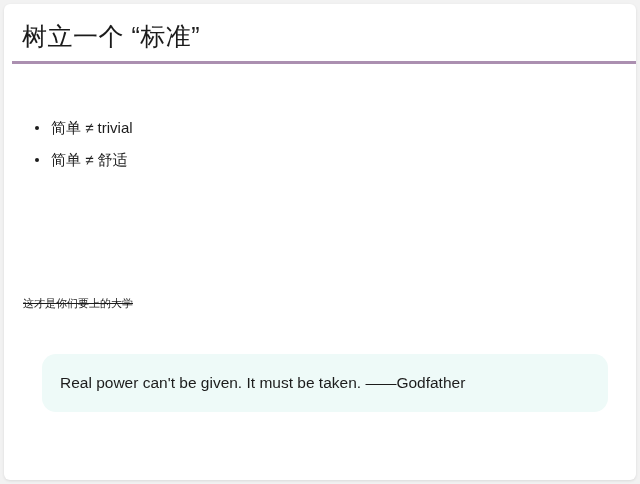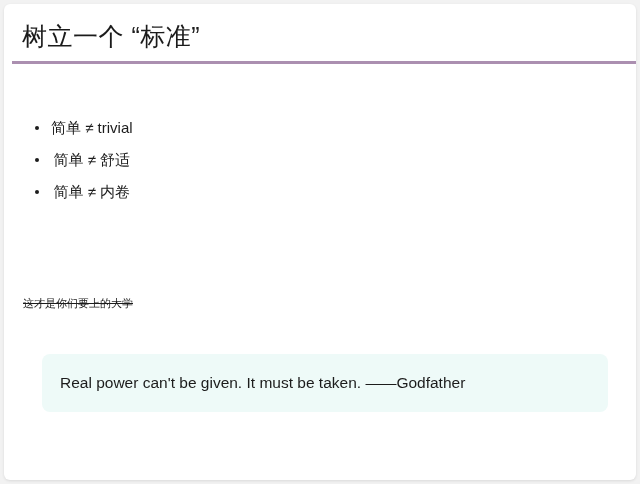--- a/index.html
+++ b/index.html
@@ -60,21 +60,20 @@
     padding: 0;
     list-style: none;
   }
   .bullet-item {
     position: relative;
     padding-left: 28px;
     font-size: 15px;
     line-height: 32px;
     color: #1c1c1c;
     white-space: nowrap;
-    text-align: center;
   }
   .bullet-item::before {
     content: "";
     position: absolute;
     left: 12px;
     top: 14px;
     width: 4px;
     height: 4px;
     border-radius: 50%;
     background: #1c1c1c;
@@ -90,21 +89,21 @@
     text-decoration-thickness: 1px;
     white-space: nowrap;
   }
   .quote-box {
     position: absolute;
     left: 38px;
     top: 350px;
     width: 566px;
     height: 58px;
     background: #eefaf8;
-    border-radius: 8px;
+    border-radius: 14px;
     box-sizing: border-box;
   }
   .quote-text {
     position: absolute;
     left: 18px;
     top: 0;
     right: 12px;
     height: 58px;
     display: flex;
     align-items: center;
@@ -123,23 +122,20 @@
   <div class="title-rule"></div>
 
 
   <ul class="bullet-list">
     <li class="bullet-item">
       <span>简单 ≠ trivial</span>
     </li>
     <li class="bullet-item">
       <span>简单 ≠ 舒适</span>
     </li>
-    <li class="bullet-item">
-      <span>简单 ≠ 内卷</span>
-    </li>
   </ul>
 
   <div class="strike-note">这才是你们要上的大学</div>
 
   <div class="quote-box">
     <div class="quote-text">Real power can't be given. It must be taken. ——Godfather</div>
   </div>
 
 </div>
 

